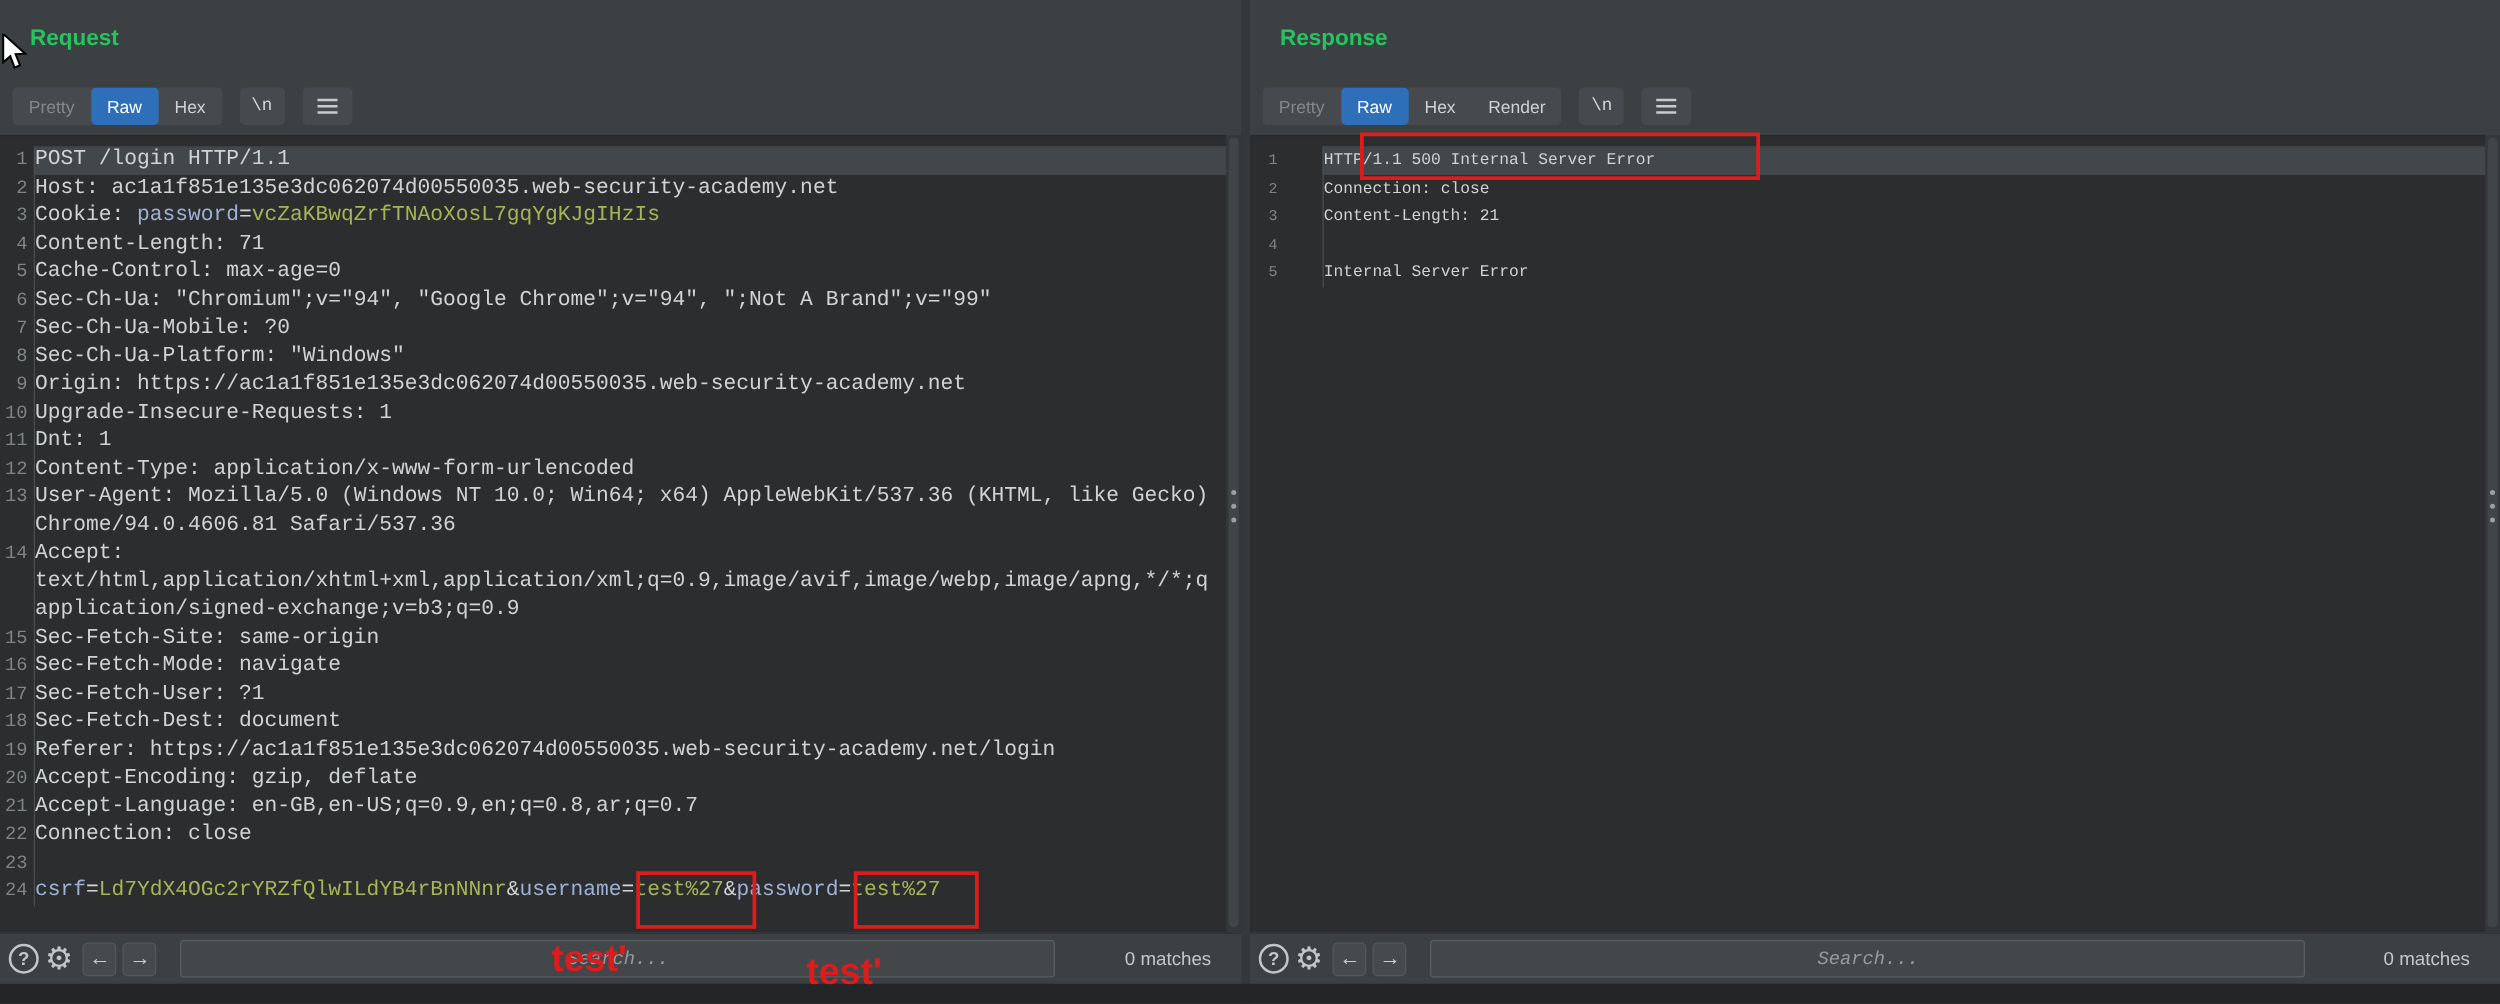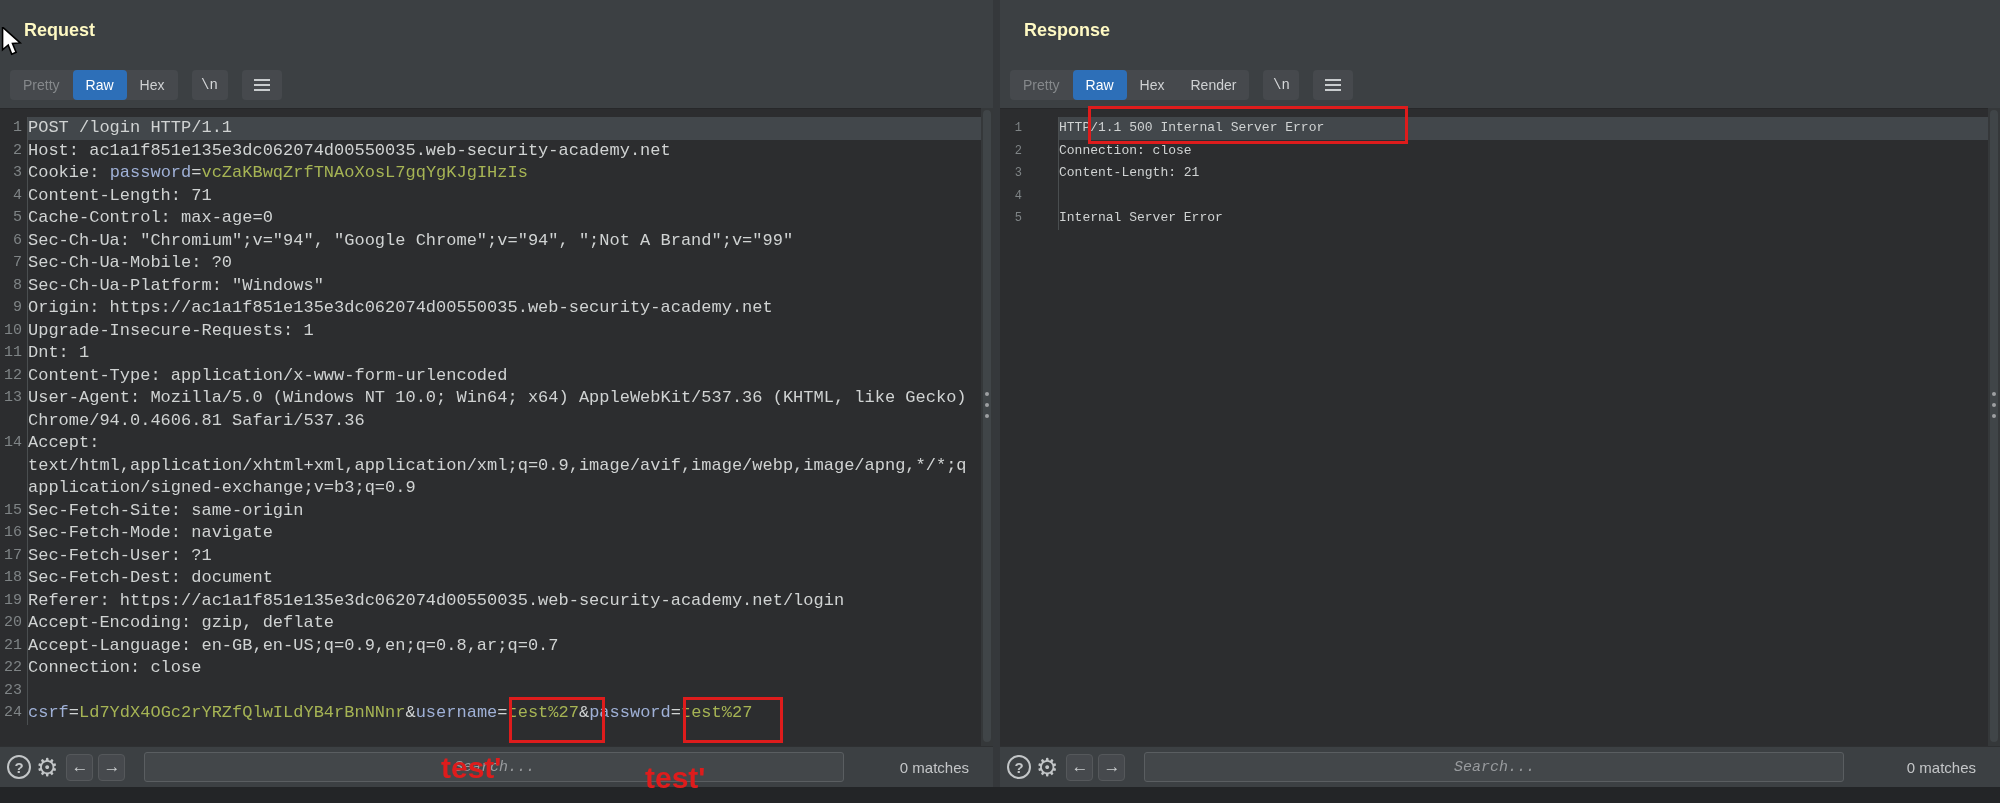--- a/index.html
+++ b/index.html
@@ -5,21 +5,21 @@
   * { margin:0; padding:0; box-sizing:border-box; }
   body { background:#222; }
   .app {
     position:relative; width:2000px; height:803px; overflow:hidden;
     background:#35383b; font-family:"Liberation Sans", sans-serif;
   }
   .panel { position:absolute; top:0; height:803px; background:#3c4043; }
   .panel.req { left:0; width:993px; }
   .panel.resp { left:1000px; width:1000px; }
 
-  .panel-title { position:absolute; left:24px; top:20px; font-size:18px; font-weight:bold; color:#fef9c3; }
+  .panel-title { position:absolute; left:24px; top:20px; font-size:18px; font-weight:bold; color:#22c55e; }
 
   .tabbar { position:absolute; left:10px; top:70px; height:30px; display:flex; align-items:center; gap:14px; }
   .seggroup { display:flex; background:#46494d; border-radius:4px; overflow:hidden; height:30px; }
   .tab { padding:0 13px; height:30px; line-height:30px; font-size:14px; color:#cfd1d3; cursor:default; }
   .tab.active { background:#2d6fb8; color:#ffffff; border-radius:4px; }
   .tab.dim { color:#85888b; }
   .btn-nl {
     height:30px; min-width:36px; padding:0 8px; background:#46494d; border-radius:4px;
     color:#d6d8da; font-family:"Liberation Mono","DejaVu Sans Mono",monospace; font-size:14px;
     display:flex; align-items:center; justify-content:center;

